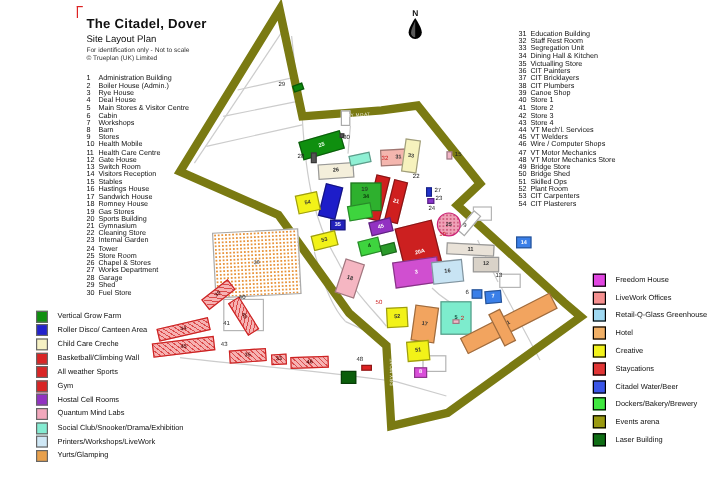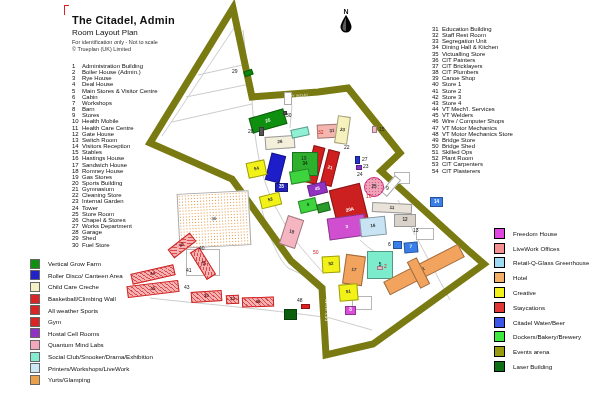--- a/index.html
+++ b/index.html
@@ -41,22 +41,22 @@
   .walllabel{position:absolute;font-size:3.8px;line-height:1;color:rgba(255,255,255,.85);white-space:nowrap;letter-spacing:.4px}
   
   #compass{position:absolute;left:338px;top:8px;width:16px;text-align:center}
   #compass .n{font-size:7px;font-weight:bold}
 </style>
 </head>
 <body>
 
 <div id="reg-mark"></div>
 <div id="title-block">
-  <div id="map-title">The Citadel, Admin</div>
-  <div id="map-subtitle">Room Layout Plan</div>
+  <div id="map-title">The Citadel, Dover</div>
+  <div id="map-subtitle">Site Layout Plan</div>
   <div id="map-note1">For identification only - Not to scale</div>
   <div id="map-note2">© Trueplan (UK) Limited</div>
 </div>
 
 <div id="compass">
   <div class="n">N</div>
   <svg width="16" height="19" viewBox="0 0 16 19">
     <path d="M8 0 C8 0 13.5 8 13.5 12 A5.5 5.5 0 1 1 2.5 12 C2.5 8 8 0 8 0 Z" fill="#000"></path>
     <path d="M8 2.5 C6.5 6 4.5 9.5 4.5 12.5 A3.5 3.5 0 0 0 8 16 Z" fill="#fff" opacity=".35"></path>
   </svg>

